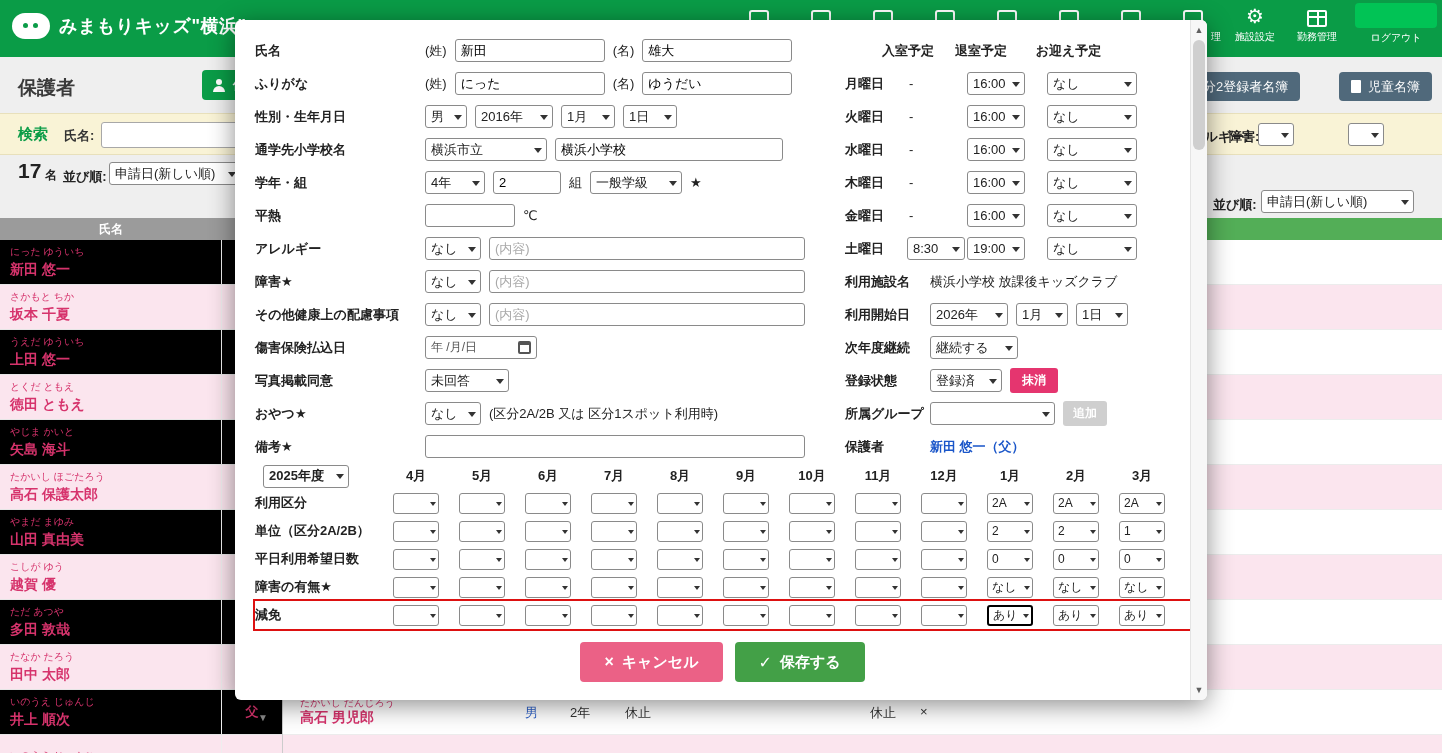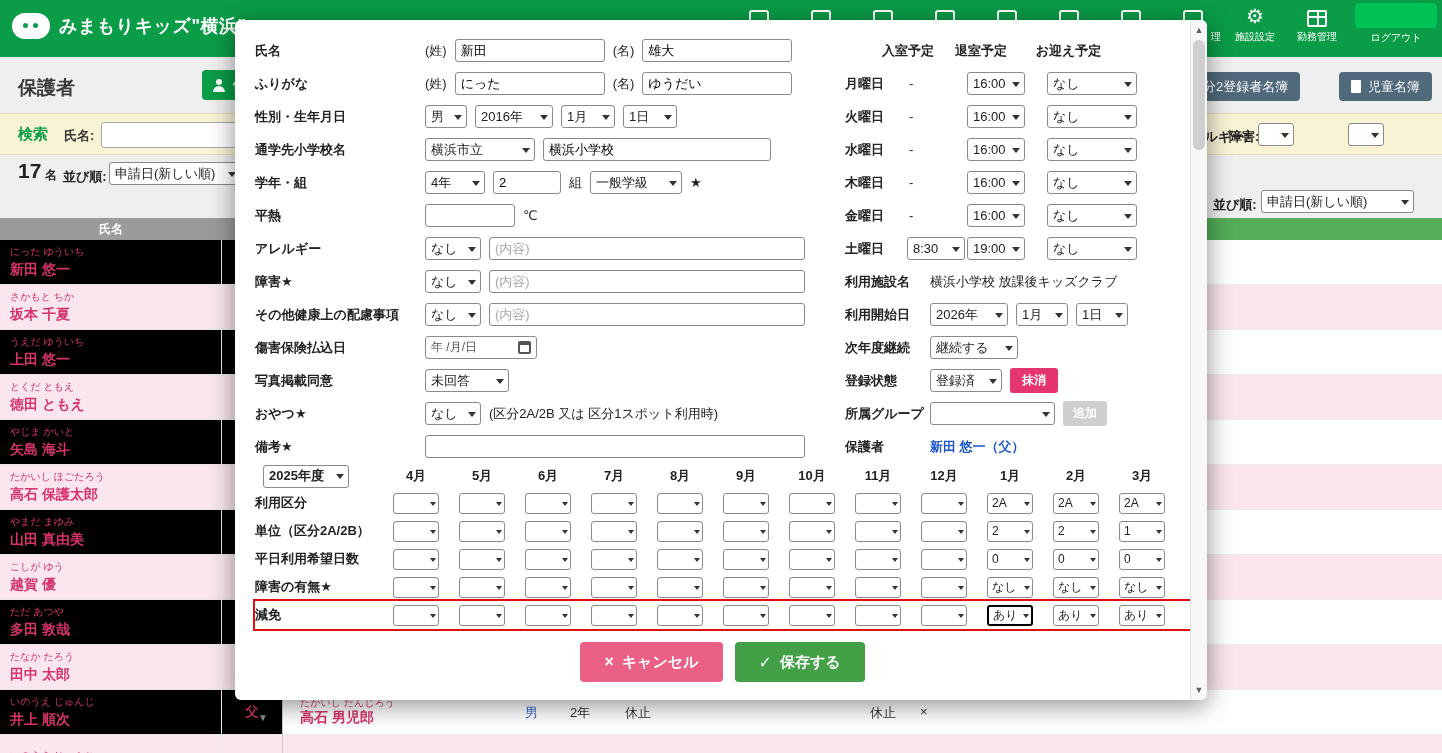--- a/index.html
+++ b/index.html
@@ -97,21 +97,21 @@
 
 .sel{display:inline-flex;align-items:center;justify-content:space-between;height:23px;border:1px solid #8a8a8a;border-radius:3px;background:#fff;padding:0 4px 0 5px;font-size:13px;cursor:pointer;flex-shrink:0;}
 .sel::after{content:'';width:0;height:0;border:4px solid transparent;border-top:5px solid #333;margin:5px 0 0 5px;flex-shrink:0;}
 .sel .selv{white-space:nowrap;overflow:hidden;}
 .sel.mini{height:21px;font-size:12px;width:46px;padding:0 2px 0 4px;}
 .sel.mini::after{border-width:3px;border-top-width:4px;margin:4px 0 0 3px;}
 .sel.focused{border:2px solid #000;}
 
 .w36{width:36px}.w42{width:42px}.w52{width:52px}.w54{width:54px}.w56{width:56px}.w58{width:58px}
 .w60{width:60px}.w68{width:68px}.w72{width:72px}.w78{width:78px}.w84{width:84px}.w86{width:86px}
-.w88{width:88px}.w90{width:90px}.w92{width:92px}.w106{width:110px}.w125{width:125px}.w132{width:132px}
+.w88{width:88px}.w90{width:90px}.w92{width:92px}.w106{width:122px}.w125{width:125px}.w132{width:132px}
 .w150{width:150px}.w153{width:153px}.w210{width:228px}.w316{width:316px}.w380{width:380px}
 
 .date-box{width:112px;height:23px;border:1px solid #8a8a8a;border-radius:3px;display:inline-flex;align-items:center;justify-content:space-between;padding:0 5px;background:#fff;cursor:pointer;}
 .date-ph{color:#555;font-size:12px;}
 .cal-icon{width:13px;height:13px;border:2px solid #555;border-top-width:4px;border-radius:2px;display:inline-block;}
 
 .shead div{font-weight:bold;text-align:center;}
 .sp{width:30px;flex-shrink:0;}
 .sh1{width:66px;}.sh2{width:80px;}.sh3{width:95px;}
 .slabel{width:62px;font-weight:bold;flex-shrink:0;}

